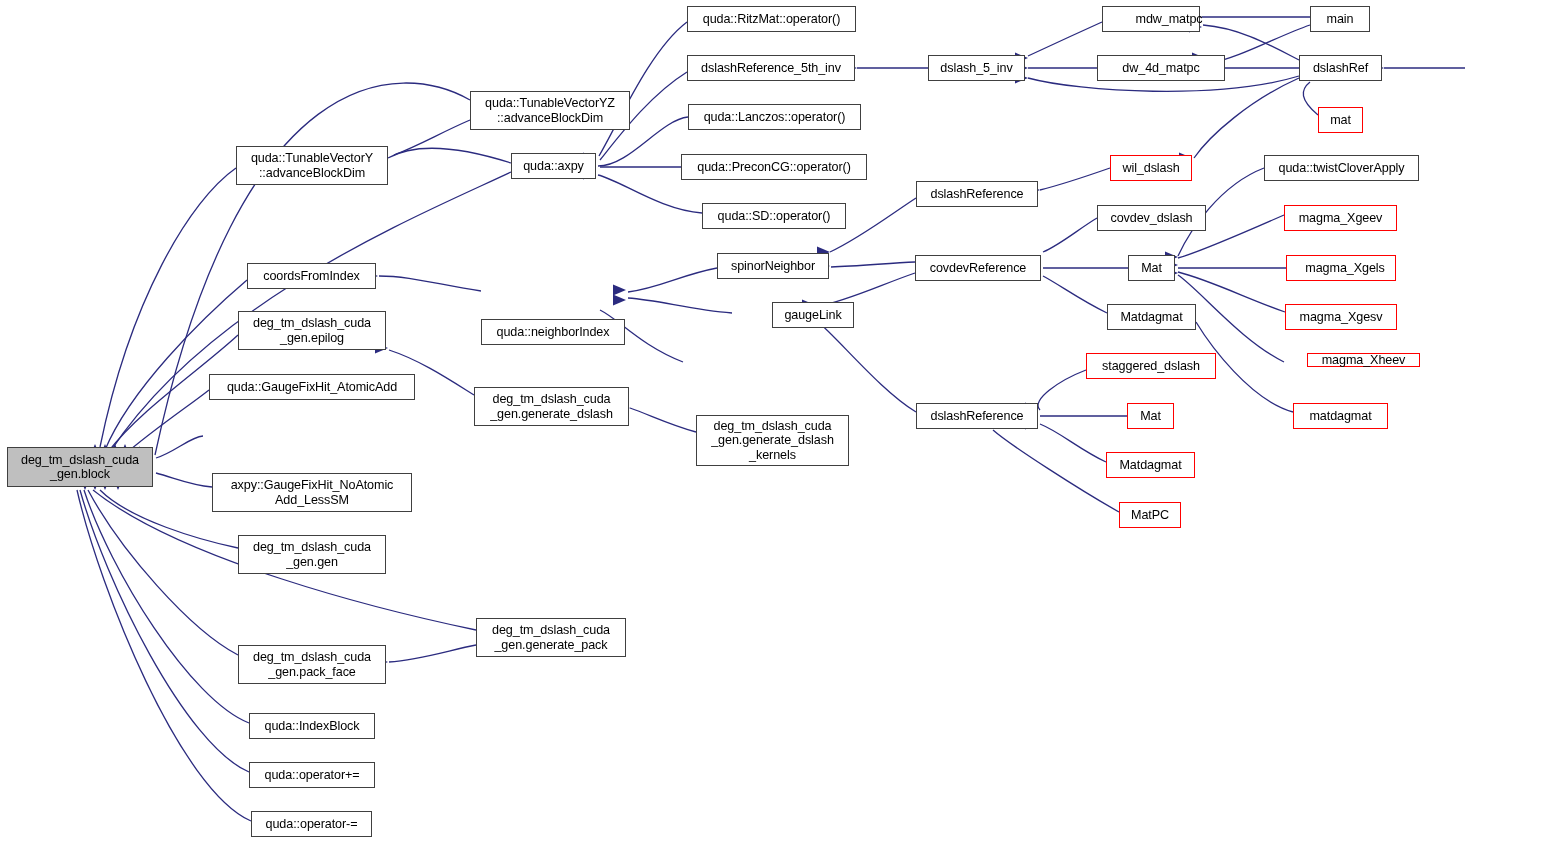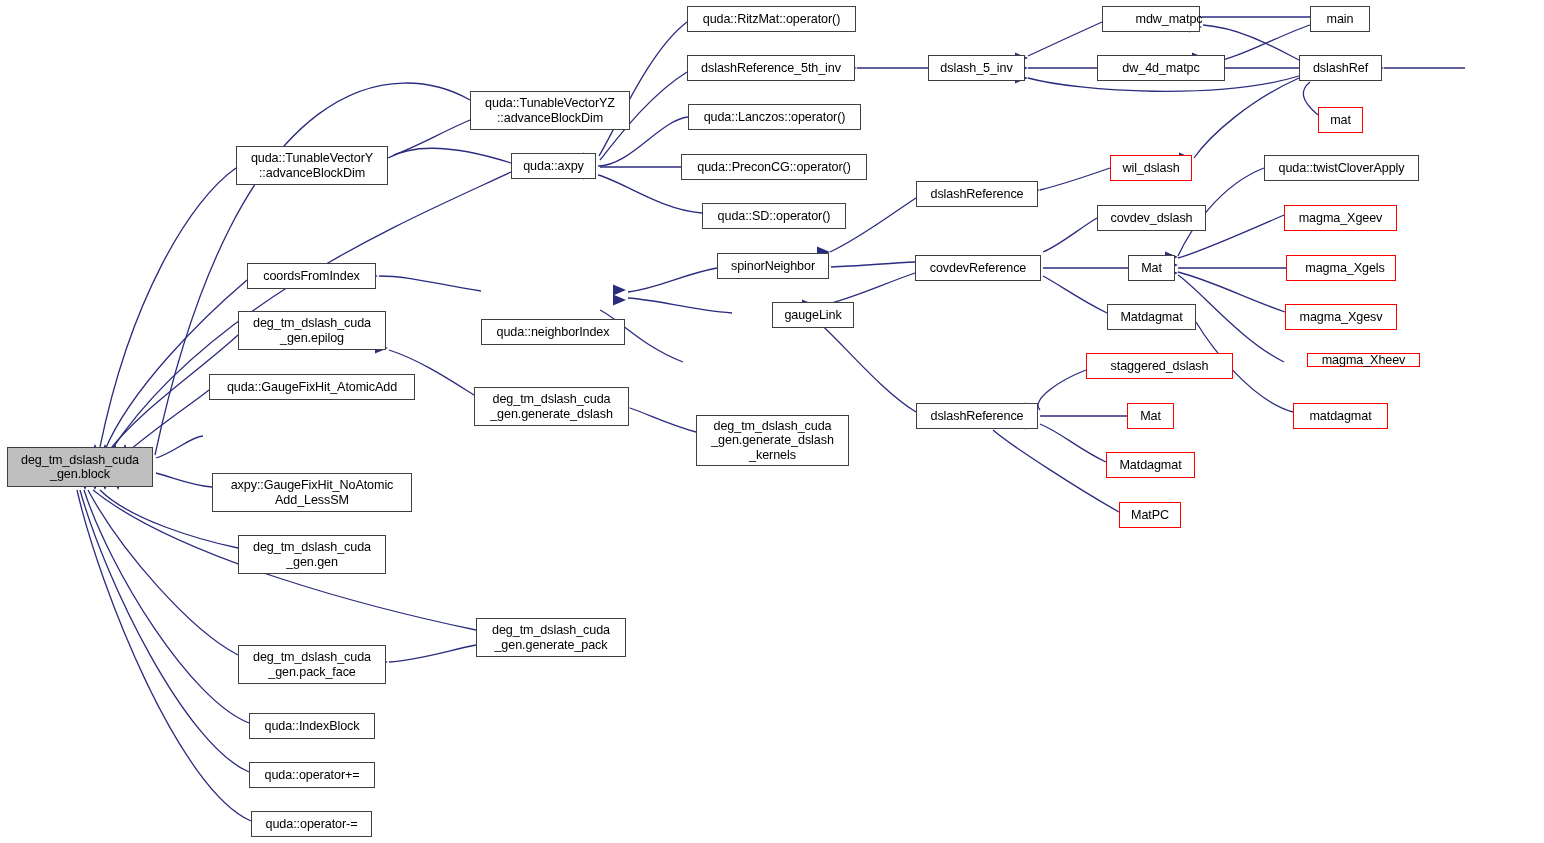--- a/index.html
+++ b/index.html
@@ -197,21 +197,21 @@
     <div class="node" style="left: 916px; top: 181px; width: 122px; height: 26px;"><span>dslashReference</span></div>
     <div class="node" style="left: 915px; top: 255px; width: 126px; height: 26px;"><span>covdevReference</span></div>
     <div class="node" style="left: 916px; top: 403px; width: 122px; height: 26px;"><span>dslashReference</span></div>
     <div class="node" style="left: 928px; top: 55px; width: 97px; height: 26px;"><span>dslash_5_inv</span></div>
     <div class="node" style="left: 1102px; top: 6px; width: 98px; height: 26px; padding-left: 36px;"><span>mdw_matpc</span></div>
     <div class="node" style="left: 1097px; top: 55px; width: 128px; height: 26px;"><span>dw_4d_matpc</span></div>
     <div class="node red" style="left: 1110px; top: 155px; width: 82px; height: 26px;"><span>wil_dslash</span></div>
     <div class="node" style="left: 1097px; top: 205px; width: 109px; height: 26px;"><span>covdev_dslash</span></div>
     <div class="node" style="left: 1128px; top: 255px; width: 47px; height: 26px;"><span>Mat</span></div>
     <div class="node" style="left: 1107px; top: 304px; width: 89px; height: 26px;"><span>Matdagmat</span></div>
-    <div class="node red" style="left: 1086px; top: 353px; width: 147px; height: 26px;"><span>staggered_dslash</span></div>
+    <div class="node red" style="left: 1086px; top: 353px; width: 130px; height: 26px;"><span>staggered_dslash</span></div>
     <div class="node red" style="left: 1127px; top: 403px; width: 47px; height: 26px;"><span>Mat</span></div>
     <div class="node red" style="left: 1106px; top: 452px; width: 89px; height: 26px;"><span>Matdagmat</span></div>
     <div class="node red" style="left: 1119px; top: 502px; width: 62px; height: 26px;"><span>MatPC</span></div>
     <div class="node" style="left: 1299px; top: 55px; width: 83px; height: 26px;"><span>dslashRef</span></div>
     <div class="node" style="left: 1310px; top: 6px; width: 60px; height: 26px;"><span>main</span></div>
     <div class="node red" style="left: 1318px; top: 107px; width: 45px; height: 26px;"><span>mat</span></div>
     <div class="node" style="left: 1264px; top: 155px; width: 155px; height: 26px;"><span>quda::twistCloverApply</span></div>
     <div class="node red" style="left: 1284px; top: 205px; width: 113px; height: 26px;"><span>magma_Xgeev</span></div>
     <div class="node red" style="left: 1286px; top: 255px; width: 110px; height: 26px; padding-left: 8px;"><span>magma_Xgels</span></div>
     <div class="node red" style="left: 1285px; top: 304px; width: 112px; height: 26px;"><span>magma_Xgesv</span></div>

